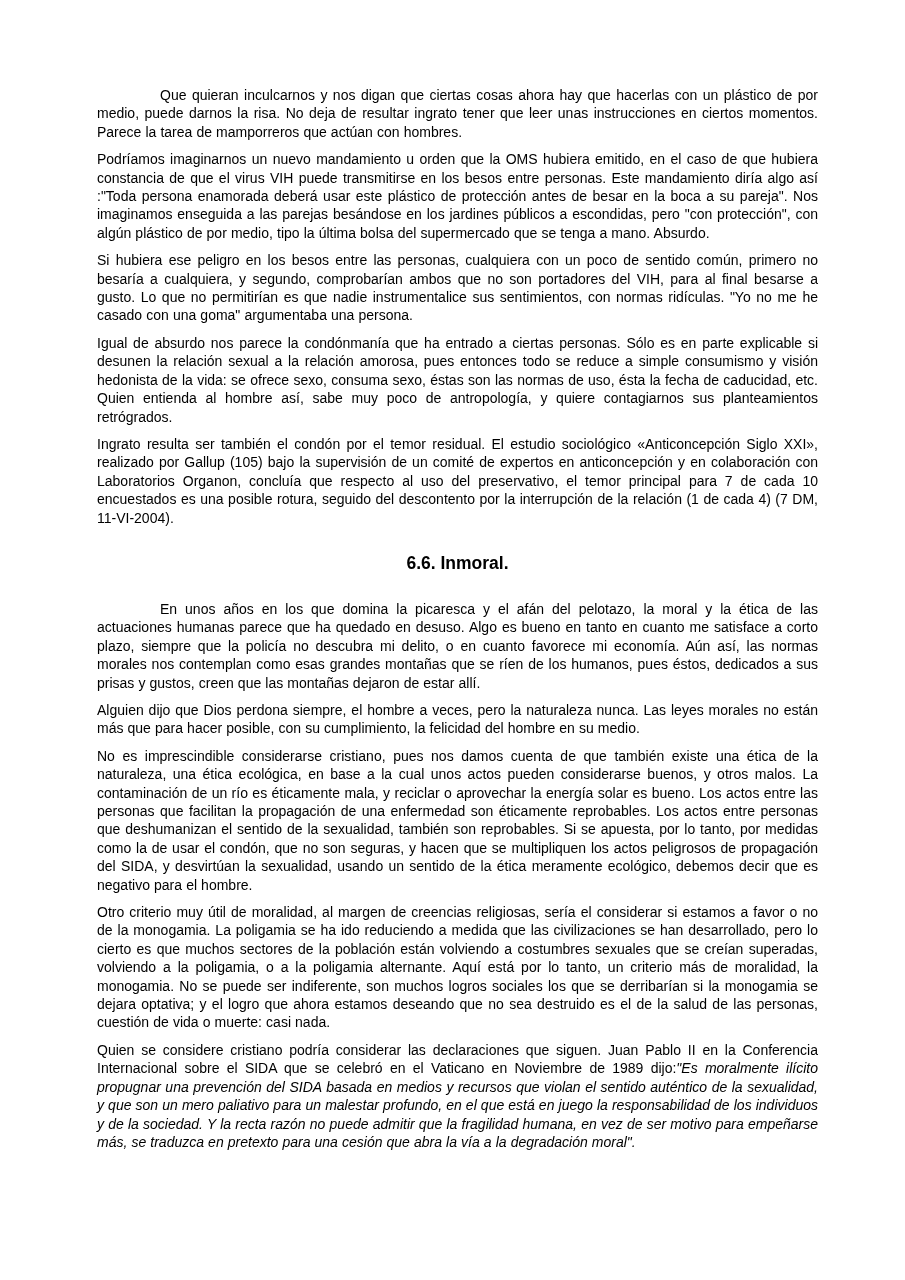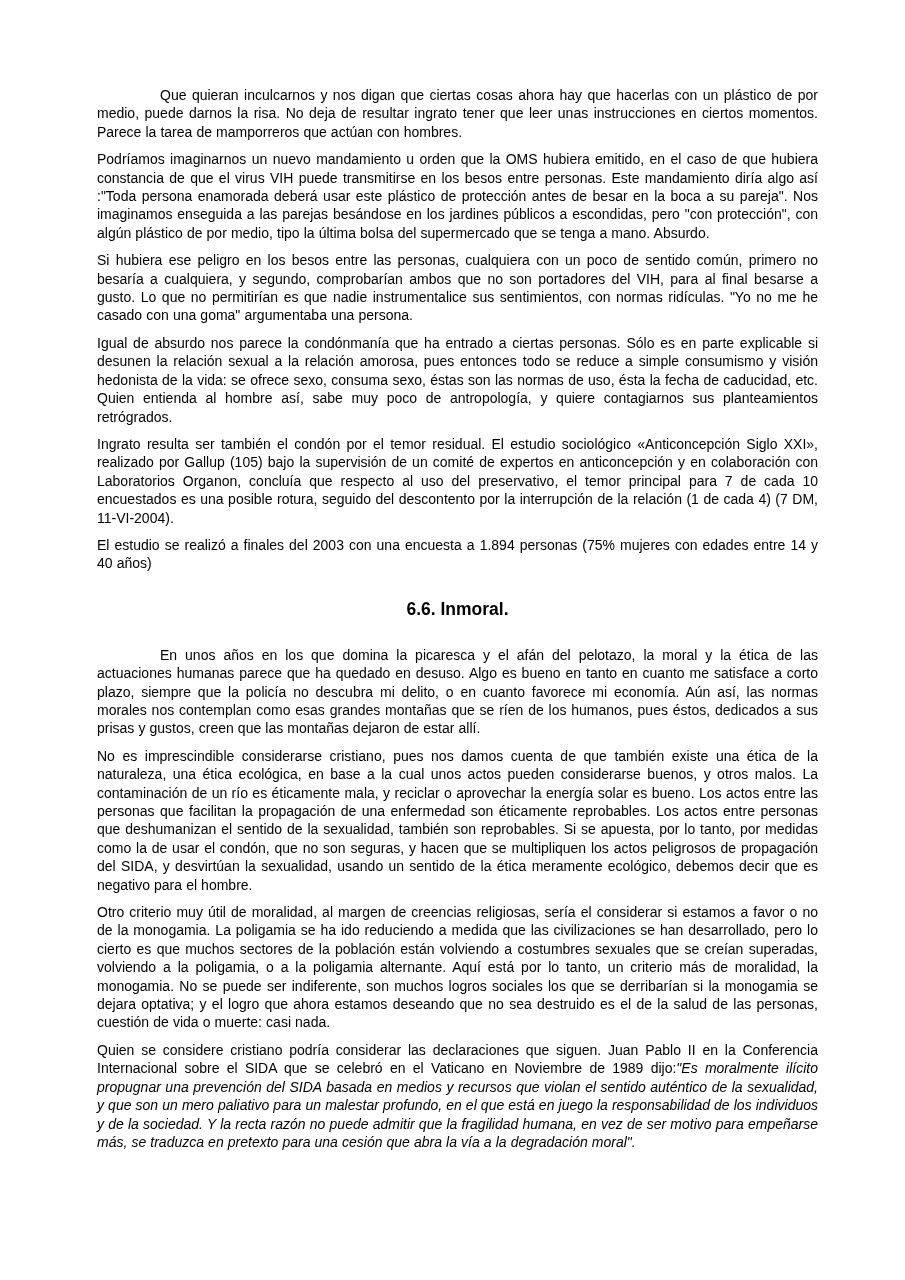--- a/index.html
+++ b/index.html
@@ -46,20 +46,20 @@
 </head>
 <body>
 
 <main class="page">
   <article class="content">
       <p class="para indent"><span>Que quieran inculcarnos y nos digan que ciertas cosas ahora hay que hacerlas con un plástico de por medio, puede darnos la risa. No deja de resultar ingrato tener que leer unas instrucciones en ciertos momentos. Parece la tarea de mamporreros que actúan con hombres.</span></p>
       <p class="para"><span>Podríamos imaginarnos un nuevo mandamiento u orden que la OMS hubiera emitido, en el caso de que hubiera constancia de que el virus VIH puede transmitirse en los besos entre personas. Este mandamiento diría algo así :"Toda persona enamorada deberá usar este plástico de protección antes de besar en la boca a su pareja". Nos imaginamos enseguida a las parejas besándose en los jardines públicos a escondidas, pero "con protección", con algún plástico de por medio, tipo la última bolsa del supermercado que se tenga a mano. Absurdo.</span></p>
       <p class="para"><span>Si hubiera ese peligro en los besos entre las personas, cualquiera con un poco de sentido común, primero no besaría a cualquiera, y segundo, comprobarían ambos que no son portadores del VIH, para al final besarse a gusto. Lo que no permitirían es que nadie instrumentalice sus sentimientos, con normas ridículas. "Yo no me he casado con una goma" argumentaba una persona.</span></p>
       <p class="para"><span>Igual de absurdo nos parece la condónmanía que ha entrado a ciertas personas. Sólo es en parte explicable si desunen la relación sexual a la relación amorosa, pues entonces todo se reduce a simple consumismo y visión hedonista de la vida: se ofrece sexo, consuma sexo, éstas son las normas de uso, ésta la fecha de caducidad, etc. Quien entienda al hombre así, sabe muy poco de antropología, y quiere contagiarnos sus planteamientos retrógrados.</span></p>
       <p class="para"><span>Ingrato resulta ser también el condón por el temor residual. El estudio sociológico «Anticoncepción Siglo XXI», realizado por Gallup (105) bajo la supervisión de un comité de expertos en anticoncepción y en colaboración con Laboratorios Organon, concluía que respecto al uso del preservativo, el temor principal para 7 de cada 10 encuestados es una posible rotura, seguido del descontento por la interrupción de la relación (1 de cada 4) (7 DM, 11-VI-2004).</span></p>
-      <p class="para"><span>El estudio se realizó a finales del 2003 con una encuesta a 1.894 personas (75% mujeres con edades entre 14 y 40 años)</span></p>
       <h2 class="section-heading">6.6. Inmoral.</h2>
       <p class="para indent"><span>En unos años en los que domina la picaresca y el afán del pelotazo, la moral y la ética de las actuaciones humanas parece que ha quedado en desuso. Algo es bueno en tanto en cuanto me satisface a corto plazo, siempre que la policía no descubra mi delito, o en cuanto favorece mi economía. Aún así, las normas morales nos contemplan como esas grandes montañas que se ríen de los humanos, pues éstos, dedicados a sus prisas y gustos, creen que las montañas dejaron de estar allí.</span></p>
+      <p class="para"><span>Alguien dijo que Dios perdona siempre, el hombre a veces, pero la naturaleza nunca. Las leyes morales no están más que para hacer posible, con su cumplimiento, la felicidad del hombre en su medio.</span></p>
       <p class="para"><span>No es imprescindible considerarse cristiano, pues nos damos cuenta de que también existe una ética de la naturaleza, una ética ecológica, en base a la cual unos actos pueden considerarse buenos, y otros malos. La contaminación de un río es éticamente mala, y reciclar o aprovechar la energía solar es bueno. Los actos entre las personas que facilitan la propagación de una enfermedad son éticamente reprobables. Los actos entre personas que deshumanizan el sentido de la sexualidad, también son reprobables. Si se apuesta, por lo tanto, por medidas como la de usar el condón, que no son seguras, y hacen que se multipliquen los actos peligrosos de propagación del SIDA, y desvirtúan la sexualidad, usando un sentido de la ética meramente ecológico, debemos decir que es negativo para el hombre.</span></p>
       <p class="para"><span>Otro criterio muy útil de moralidad, al margen de creencias religiosas, sería el considerar si estamos a favor o no de la monogamia. La poligamia se ha ido reduciendo a medida que las civilizaciones se han desarrollado, pero lo cierto es que muchos sectores de la población están volviendo a costumbres sexuales que se creían superadas, volviendo a la poligamia, o a la poligamia alternante. Aquí está por lo tanto, un criterio más de moralidad, la monogamia. No se puede ser indiferente, son muchos logros sociales los que se derribarían si la monogamia se dejara optativa; y el logro que ahora estamos deseando que no sea destruido es el de la salud de las personas, cuestión de vida o muerte: casi nada.</span></p>
       <p class="para"><span>Quien se considere cristiano podría considerar las declaraciones que siguen. Juan Pablo II en la Conferencia Internacional sobre el SIDA que se celebró en el Vaticano en Noviembre de 1989 dijo:</span><em>"Es moralmente ilícito propugnar una prevención del SIDA basada en medios y recursos que violan el sentido auténtico de la sexualidad, y que son un mero paliativo para un malestar profundo, en el que está en juego la responsabilidad de los individuos y de la sociedad. Y la recta razón no puede admitir que la fragilidad humana, en vez de ser motivo para empeñarse más, se traduzca en pretexto para una cesión que abra la vía a la degradación moral".</em></p>
     </article>
 </main>
 
 </body></html>

